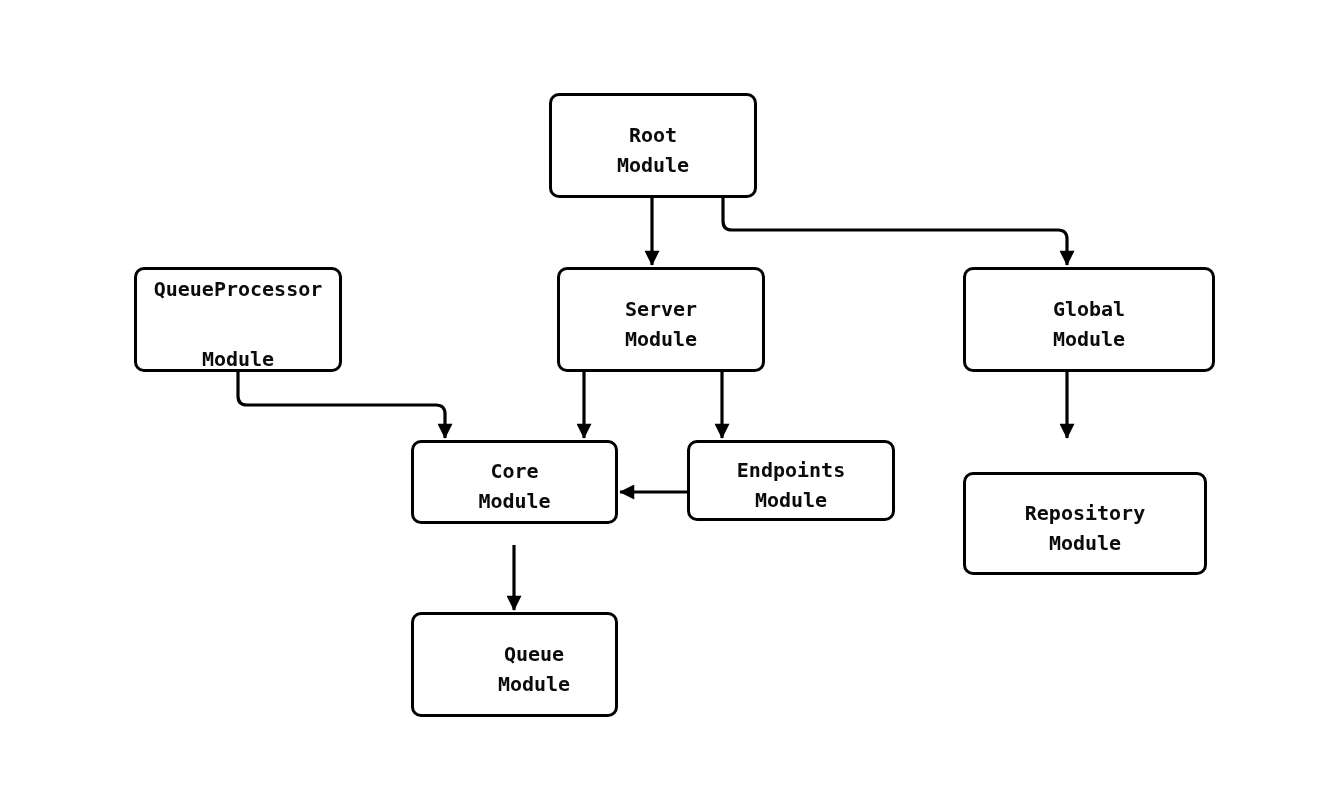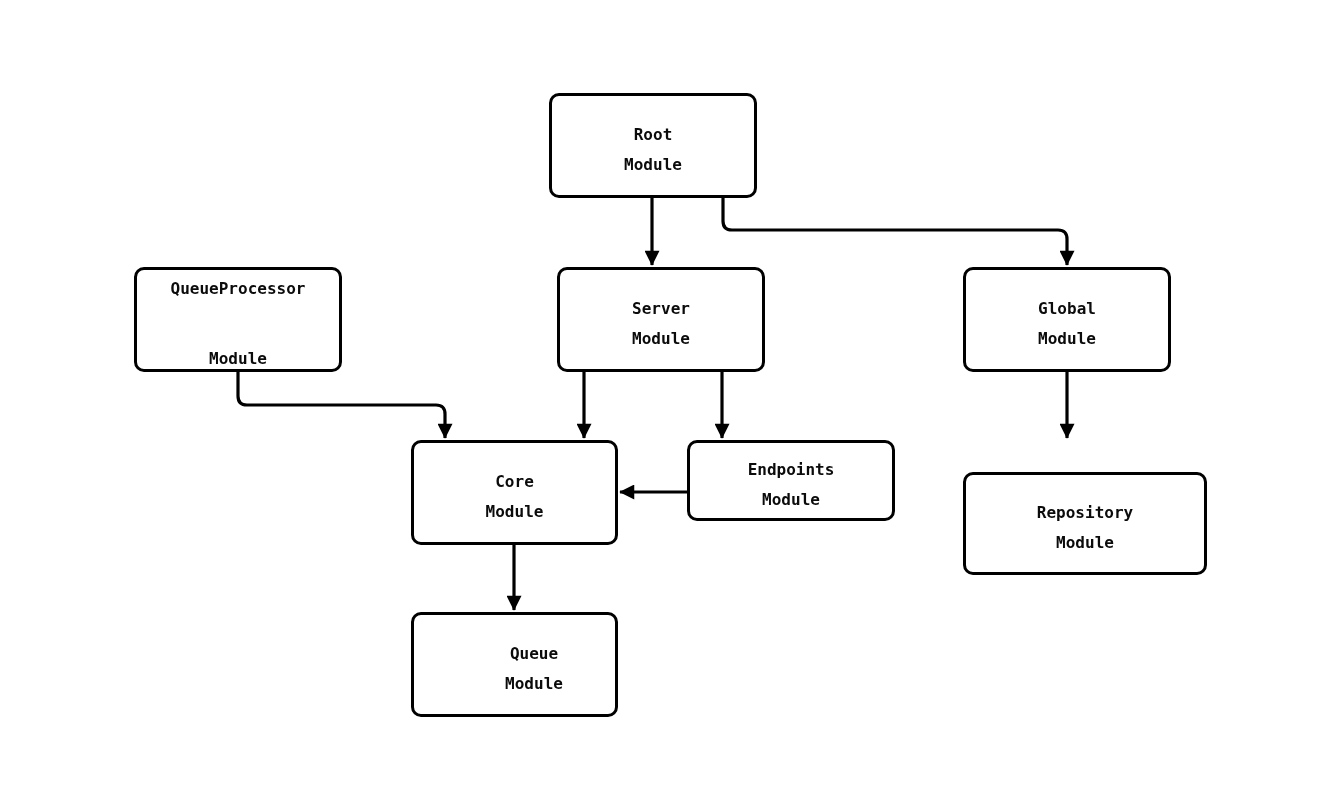--- a/index.html
+++ b/index.html
@@ -37,21 +37,21 @@
     box-sizing: border-box;
     background: #ffffff;
     border: 3.2px solid #000000;
     border-radius: 10px;
     display: flex;
     flex-direction: column;
     align-items: center;
     justify-content: center;
     text-align: center;
     font-weight: 700;
-    font-size: 16px;
+    font-size: 20px;
     line-height: 30px;
     color: #0b0b0b;
     padding-top: 8px;
   }
   .node-line {
     display: block;
     white-space: nowrap;
   }
 </style>
 </head>
@@ -83,26 +83,26 @@
   <div class="node" style="left: 134px; top: 267px; width: 208px; height: 105px; gap: 40px;">
     <span class="node-line">QueueProcessor</span>
     <span class="node-line">Module</span>
   </div>
 
   <div class="node" style="left: 549px; top: 267px; width: 208px; height: 105px; margin-left: 8px;">
     <span class="node-line">Server</span>
     <span class="node-line">Module</span>
   </div>
 
-  <div class="node" style="left: 963px; top: 267px; width: 208px; height: 105px;">
+  <div class="node" style="left: 963px; top: 267px; width: 252px; height: 105px;">
     <span class="node-line">Global</span>
     <span class="node-line">Module</span>
   </div>
 
-  <div class="node" style="left: 411px; top: 440px; width: 207px; height: 105px;">
+  <div class="node" style="left: 411px; top: 440px; width: 207px; height: 84px;">
     <span class="node-line">Core</span>
     <span class="node-line">Module</span>
   </div>
 
   <div class="node" style="left: 687px; top: 440px; width: 208px; height: 81px;">
     <span class="node-line">Endpoints</span>
     <span class="node-line">Module</span>
   </div>
 
   <div class="node" style="left: 963px; top: 440px; width: 244px; height: 103px; margin-top: 32px;">

